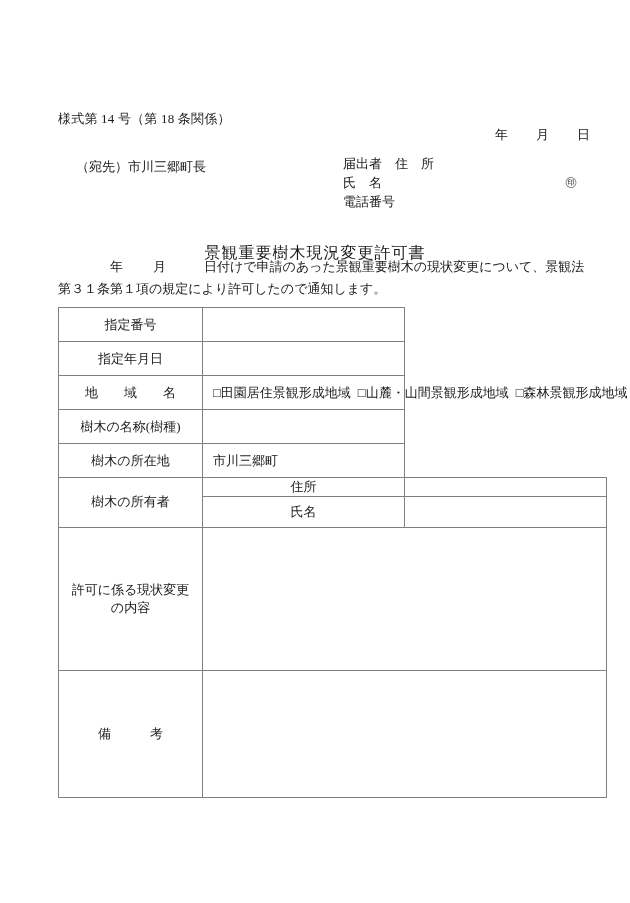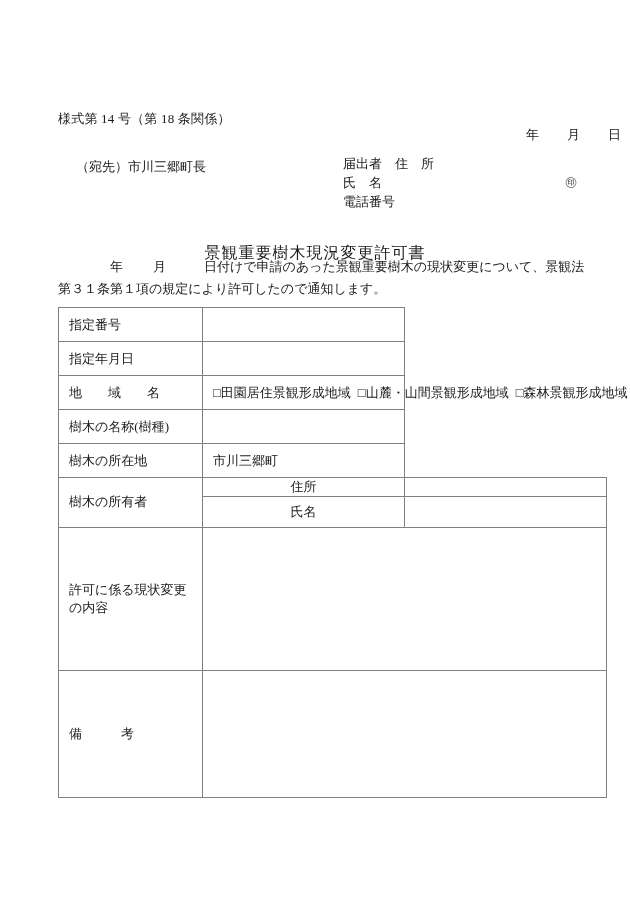--- a/index.html
+++ b/index.html
@@ -31,21 +31,20 @@
     font-size: 13px;
     letter-spacing: 0.2px;
     white-space: nowrap;
   }
   .date-line {
     position: absolute;
     left: 495px;
     top: 126px;
     font-size: 13px;
     white-space: nowrap;
-    margin-left: 31px;
   }
   .date-line .gap { display: inline-block; width: 28px; }
 
   .addressee {
     position: absolute;
     left: 76px;
     top: 158px;
     font-size: 13px;
     white-space: nowrap;
   }
@@ -106,21 +105,21 @@
     table-layout: fixed;
     font-size: 13px;
   }
   .form-table td {
     border: 1px solid #808080;
     padding: 0 10px;
     vertical-align: middle;
   }
   .lbl {
     width: 123px;
-    text-align: left;
+    text-align: center;
   }
   .lbl-pad { padding-left: 14px; }
   .sublbl {
     width: 72px;
     text-align: center;
     padding: 0 4px;
   }
   .val { text-align: left; }
   .opt { white-space: nowrap; }
   .opt .optgap { display: inline-block; width: 7px; }

